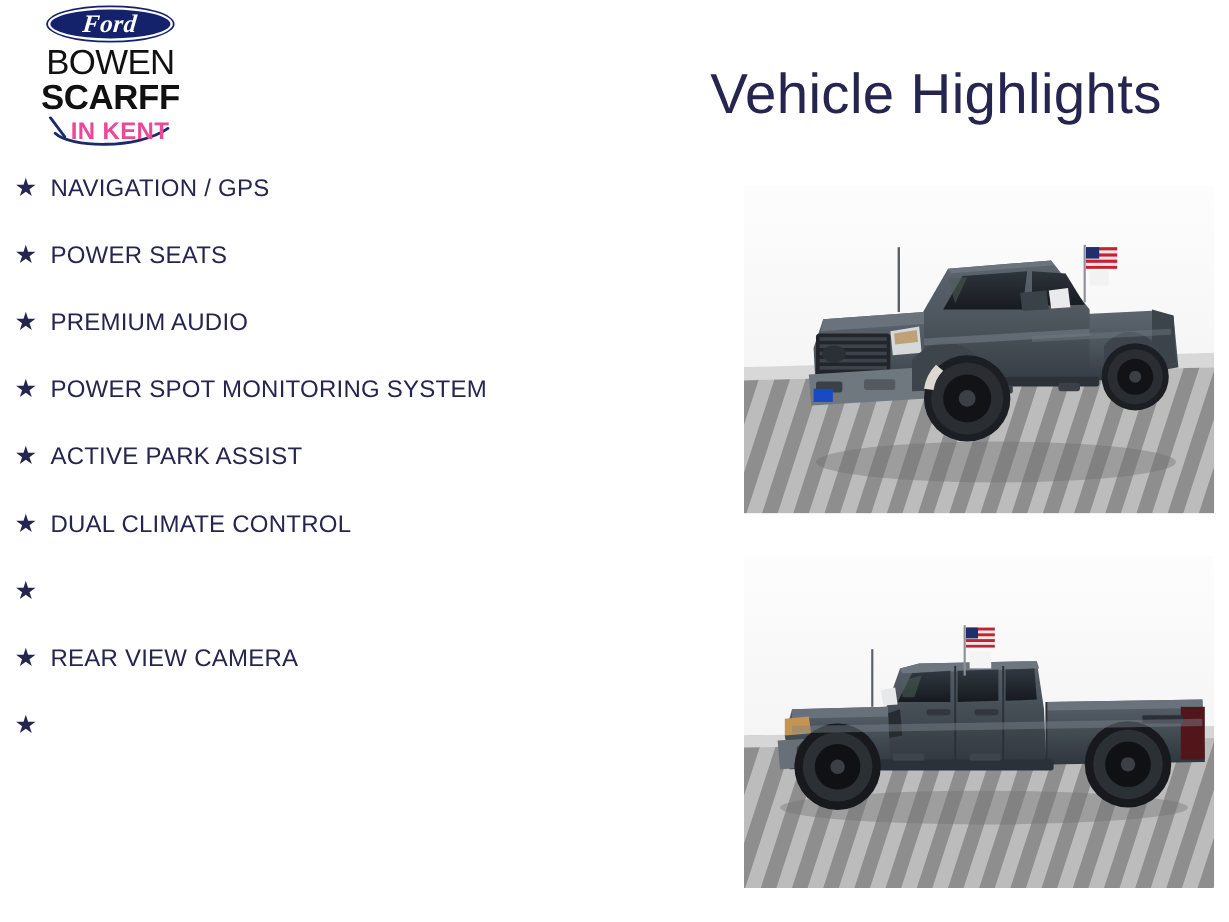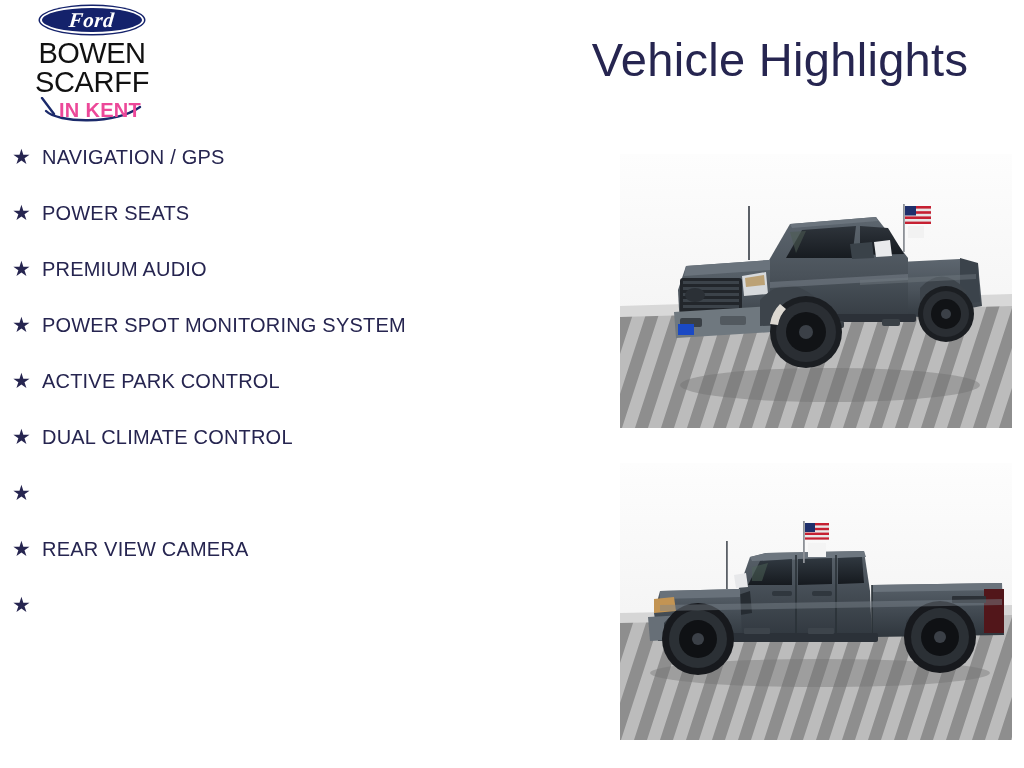--- a/index.html
+++ b/index.html
@@ -36,21 +36,21 @@
     line-height:1;
     transform:skewX(-6deg);
   }
   .bowen {
     font-weight:normal; color:#111111;
     font-size:29px; line-height:1.0;
     letter-spacing:-0.5px;
     margin-top:5px;
   }
   .scarff {
-    font-weight:normal; color:#111111;
+    font-weight:bold; color:#111111;
     font-size:29px; line-height:1.02;
     letter-spacing:-0.3px;
   }
   .inkent-row {
     position:relative;
     width:140px; height:28px;
     display:flex; align-items:flex-start; justify-content:center;
   }
   .inkent {
     font-weight:bold; color:#ec4899;
@@ -59,21 +59,21 @@
     z-index:2;
   }
   .swoosh {
     position:absolute; left:18px; top:-1px;
     width:104px; height:26px;
     z-index:1;
   }
 
   
   .title {
-    position:absolute; left:560px; top:32px;
+    position:absolute; left:560px; top:50px;
     width:440px;
     text-align:center;
     color:#262550;
     font-size:47px;
     font-weight:normal;
     letter-spacing:0.3px;
     white-space:nowrap;
   }
 
   
@@ -147,21 +147,21 @@
     <li class="feature">
       <span class="star">★</span>
       <span class="feature-label">PREMIUM AUDIO</span>
     </li>
     <li class="feature">
       <span class="star">★</span>
       <span class="feature-label" style="max-width:420px;">POWER SPOT MONITORING SYSTEM</span>
     </li>
     <li class="feature">
       <span class="star">★</span>
-      <span class="feature-label">ACTIVE PARK CONTROL</span>
+      <span class="feature-label">ACTIVE PARK ASSIST</span>
     </li>
     <li class="feature">
       <span class="star">★</span>
       <span class="feature-label">DUAL CLIMATE CONTROL</span>
     </li>
     <li class="feature">
       <span class="star">★</span>
     </li>
     <li class="feature">
       <span class="star">★</span>

